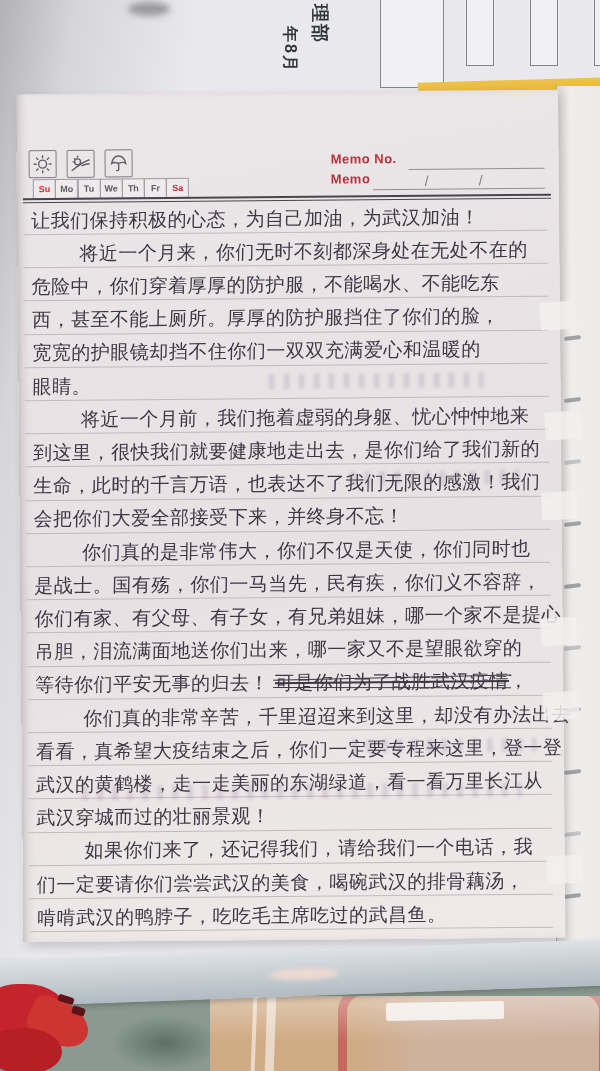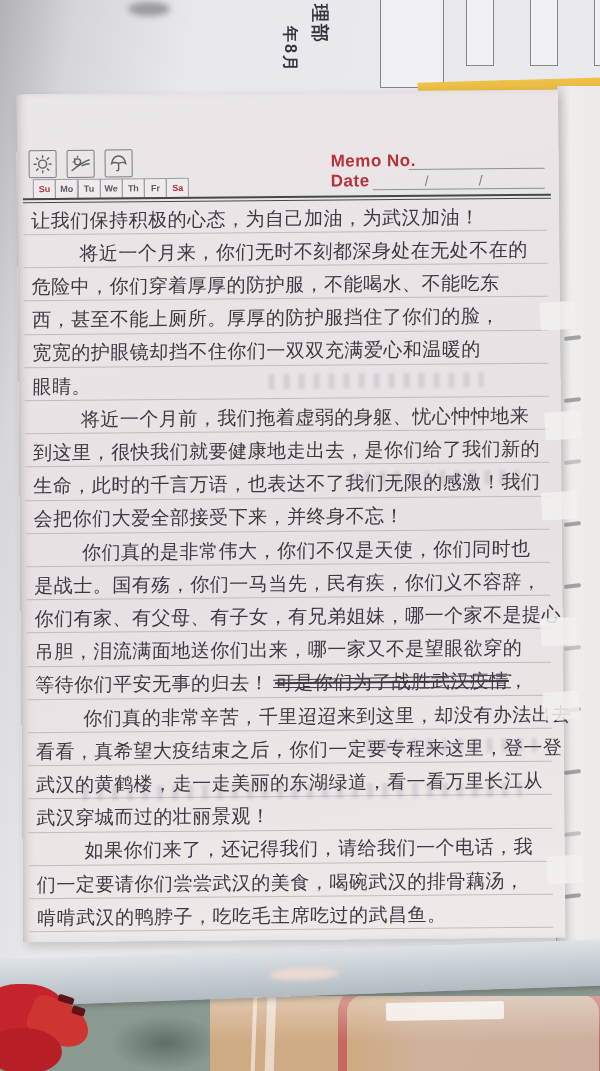--- a/index.html
+++ b/index.html
@@ -44,21 +44,21 @@
     border-radius:2px;display:flex;align-items:center;justify-content:center;
   }
   .icon-box svg{display:block;}
   .day-row{position:absolute;left:17px;top:85px;display:flex;}
   .day-cell{
     width:21px;height:18px;border:0.8px solid #9b9ba2;margin-left:-0.8px;
     font-size:9px;font-weight:bold;color:#5a5a60;display:flex;align-items:center;justify-content:center;
     background:rgba(255,255,255,.25);
   }
   .day-cell.weekend{color:var(--accent,#b5323a);}
-  .memo-label{position:absolute;color:var(--accent,#b5323a);font-size:17px;font-weight:bold;letter-spacing:.5px;}
+  .memo-label{position:absolute;color:var(--accent,#b5323a);font-size:13px;font-weight:bold;letter-spacing:.5px;}
   .hline{position:absolute;border-top:1px solid #8f8f95;}
   .slash{position:absolute;color:#808087;font-size:14px;}
   .double-rule{position:absolute;left:6px;top:104px;width:528px;border-top:2px solid #46464c;}
   .double-rule:after{content:"";position:absolute;left:0;right:0;top:2px;border-top:1.4px solid #46464c;}
   .rule{position:absolute;left:6px;width:524px;border-top:1px solid var(--rule,#c6b9bc);}
   
   .hand-line{
     position:absolute;height:28px;line-height:28px;white-space:nowrap;
     font-size:19px;letter-spacing:.5px;color:var(--ink,#3e3744);
     transform:skewX(-1.5deg);
@@ -148,21 +148,21 @@
         <div class="day-cell">Mo</div>
         <div class="day-cell">Tu</div>
         <div class="day-cell">We</div>
         <div class="day-cell">Th</div>
         <div class="day-cell">Fr</div>
         <div class="day-cell weekend">Sa</div>
       </div>
 
     <div class="memo-label" style="left:314px;top:60px;">Memo No.</div>
     <div class="hline" style="left:392px;top:78px;width:136px;"></div>
-    <div class="memo-label" style="left:314px;top:80px;">Date</div>
+    <div class="memo-label" style="left:314px;top:80px;">Memo</div>
     <div class="hline" style="left:356px;top:98px;width:172px;"></div>
     <div class="slash" style="left:408px;top:82px;">/</div>
     <div class="slash" style="left:462px;top:82px;">/</div>
 
     <div class="double-rule"></div>
 
     <div id="rules">
         <div class="rule" style="top: 140px;"></div>
         <div class="rule" style="top: 173.2px;"></div>
         <div class="rule" style="top: 206.4px;"></div>

